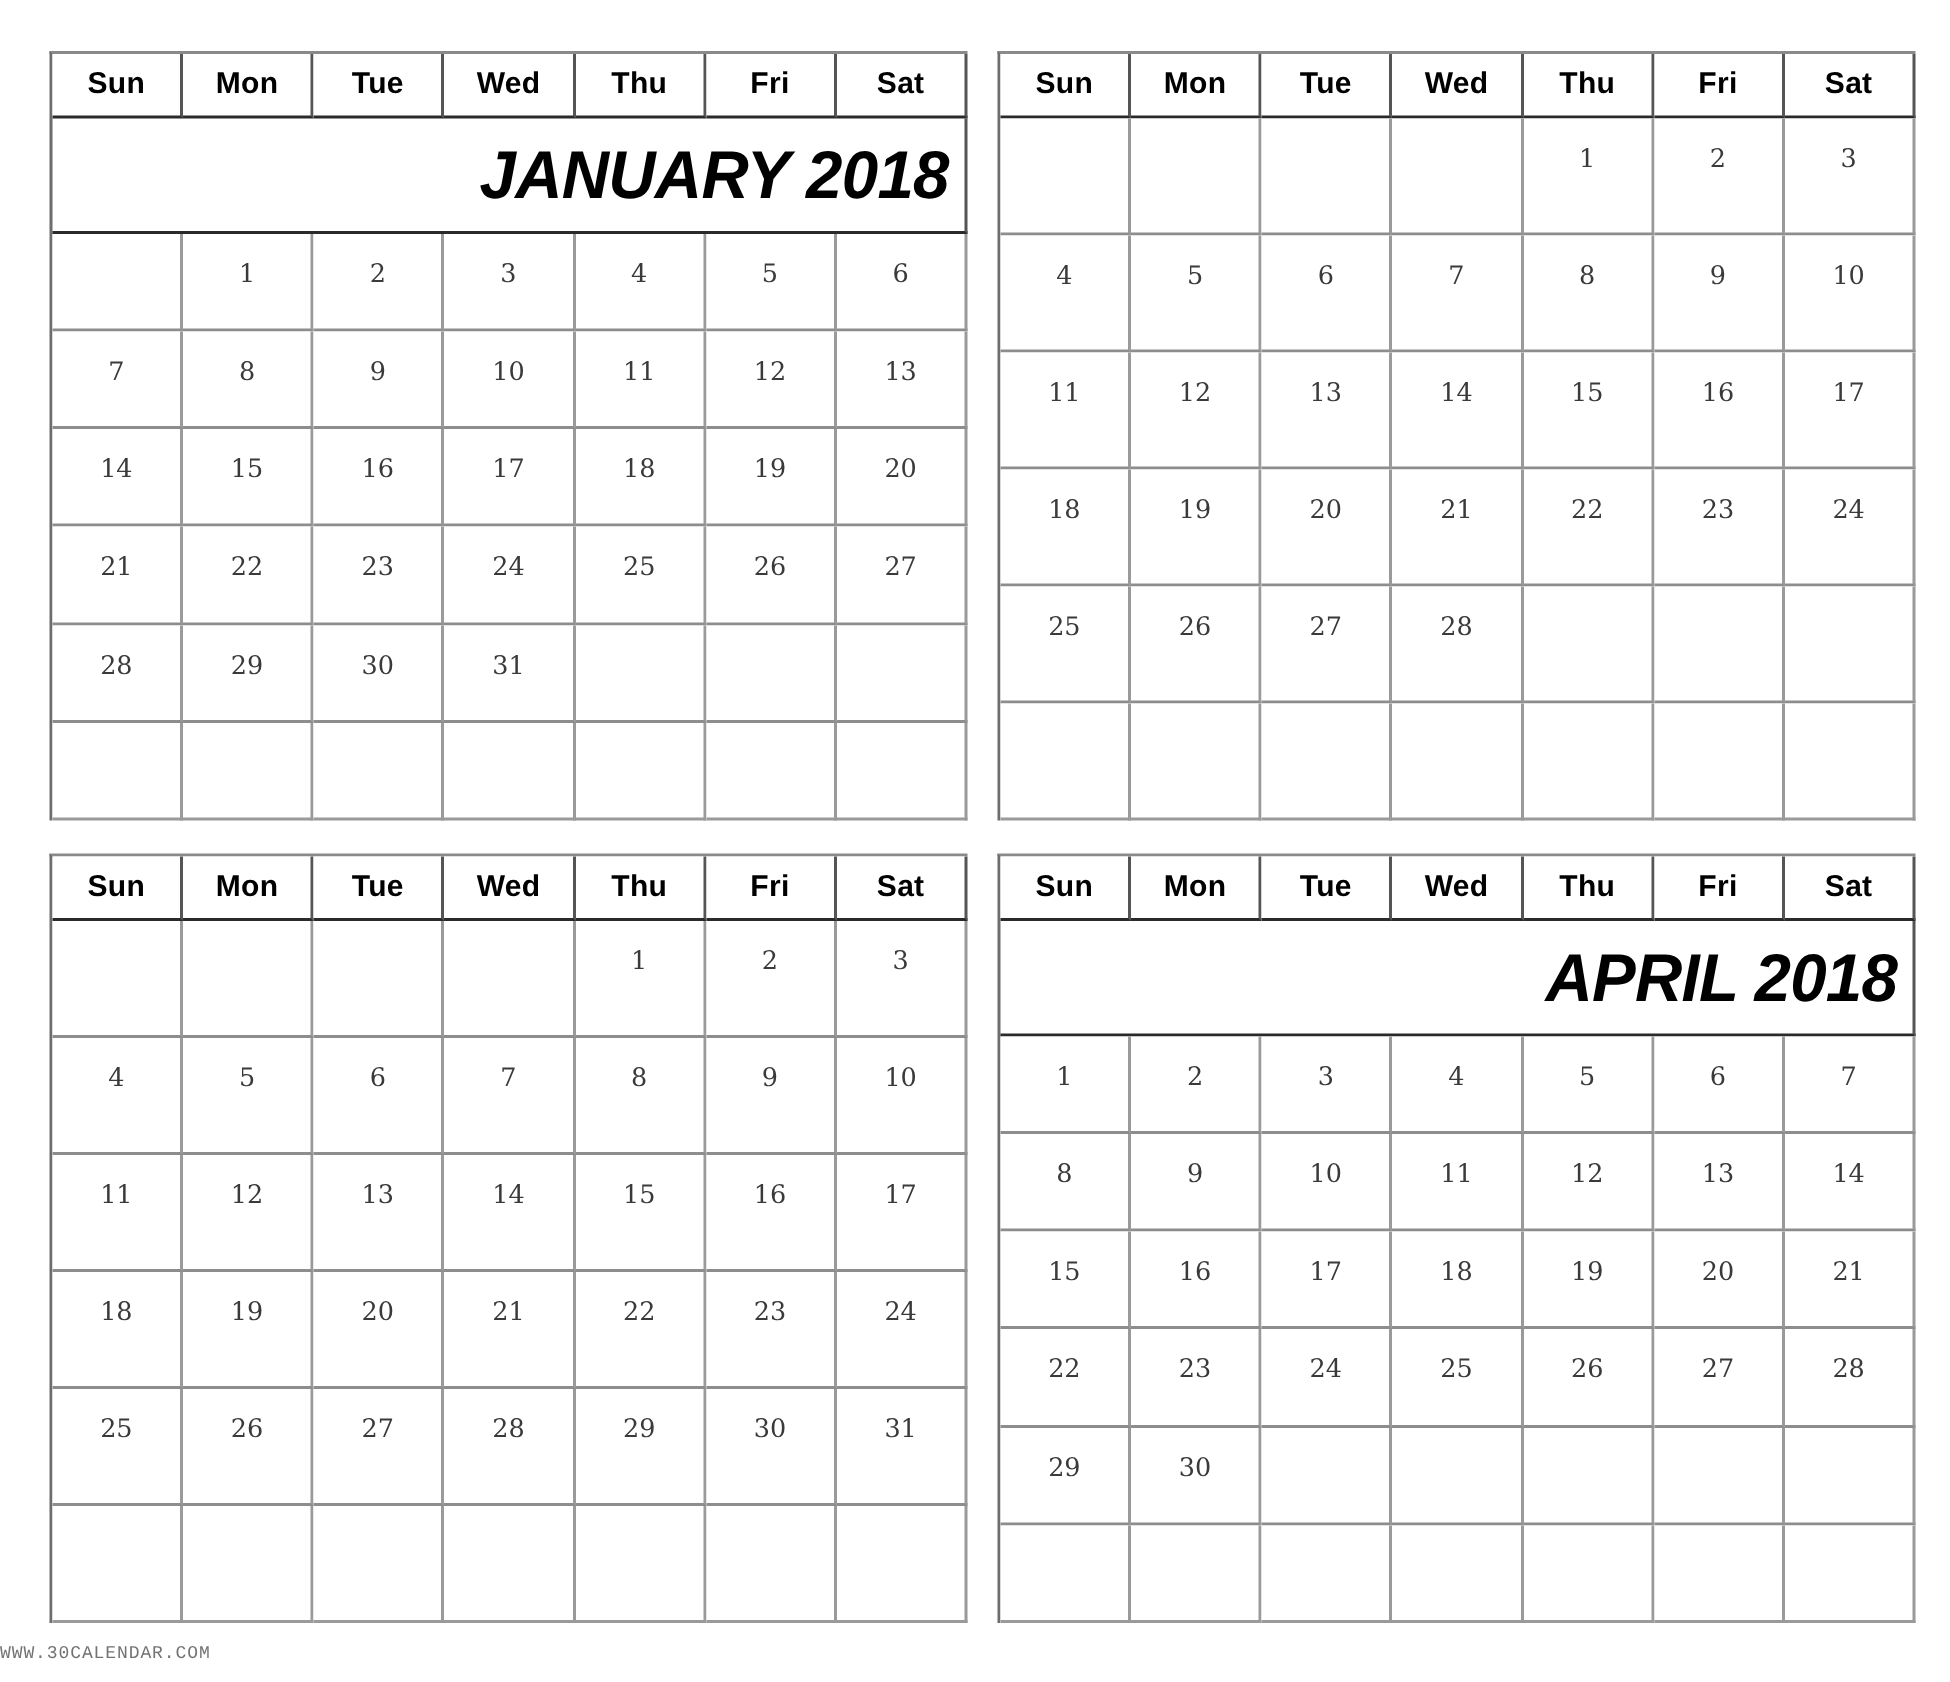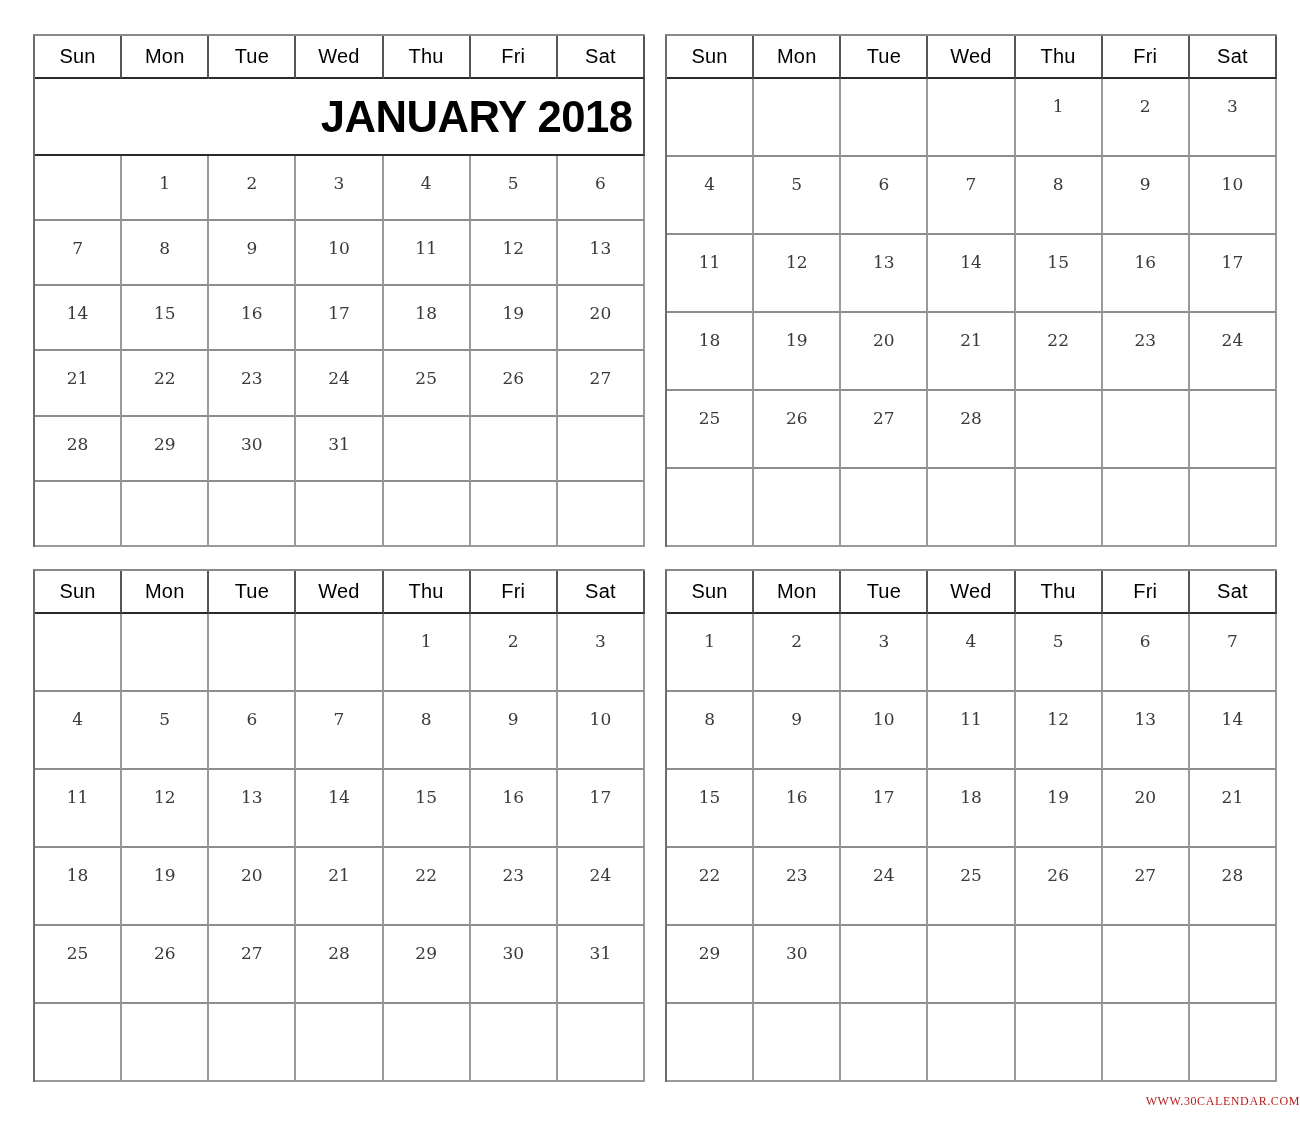--- a/index.html
+++ b/index.html
@@ -48,38 +48,39 @@
     height: 43px;
     flex: 0 0 43px;
   }
   .dow-cell {
     border-right: 2px solid #555;
     border-bottom: 2px solid #2a2a2a;
     display: flex;
     align-items: center;
     justify-content: center;
     font-size: 20px;
-    font-weight: normal;
+    font-weight: bold;
     letter-spacing: 0.2px;
     box-sizing: border-box;
     background: #fff;
   }
 
   
   .title-row {
     height: 77px;
     flex: 0 0 77px;
     border-right: 2px solid #555;
     border-bottom: 2px solid #2a2a2a;
     box-sizing: border-box;
     display: flex;
     align-items: center;
     justify-content: flex-end;
     padding-right: 10px;
     overflow: hidden;
+    font-style: italic;
   }
   .title-text {
     font-size: 45px;
     font-weight: bold;
     line-height: 1;
     white-space: nowrap;
     letter-spacing: -0.5px;
     transform: scaleX(0.97);
     transform-origin: right center;
   }
@@ -110,25 +111,25 @@
   .week-row:last-child .day-cell {
     border-bottom: 2px solid #9a9a9a;
   }
 
   
   .footer {
     position: absolute;
     left: 0;
     right: 0;
     bottom: 12px;
-    text-align: right;
+    text-align: left;
     font-size: 12px;
-    color: #b91c1c;
+    color: #737373;
     letter-spacing: 0.6px;
-    font-family: Liberation Serif, serif;
+    font-family: Liberation Mono, monospace;
   }
 </style>
 </head>
 <body>
 
 <div class="page">
   <div class="cal-grid" id="cal-grid">
       <div class="month">
         <div class="dow-row">
           <div class="dow-cell">Sun</div>
@@ -336,20 +337,23 @@
       <div class="month">
         <div class="dow-row">
           <div class="dow-cell">Sun</div>
           <div class="dow-cell">Mon</div>
           <div class="dow-cell">Tue</div>
           <div class="dow-cell">Wed</div>
           <div class="dow-cell">Thu</div>
           <div class="dow-cell">Fri</div>
           <div class="dow-cell">Sat</div>
         </div>
+        <div class="title-row">
+          <div class="title-text">APRIL 2018</div>
+        </div>
         <div class="weeks">
           <div class="week-row">
             <div class="day-cell">1</div>
             <div class="day-cell">2</div>
             <div class="day-cell">3</div>
             <div class="day-cell">4</div>
             <div class="day-cell">5</div>
             <div class="day-cell">6</div>
             <div class="day-cell">7</div>
           </div>

